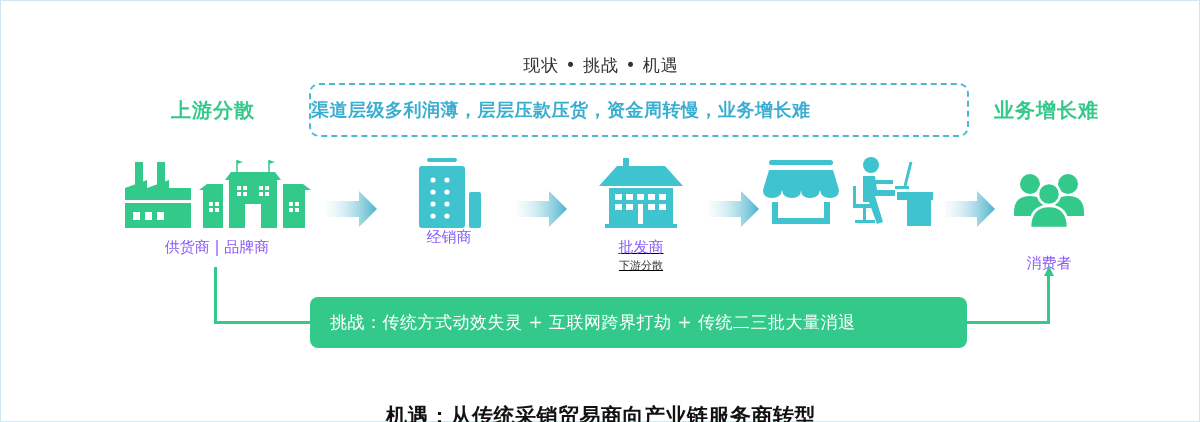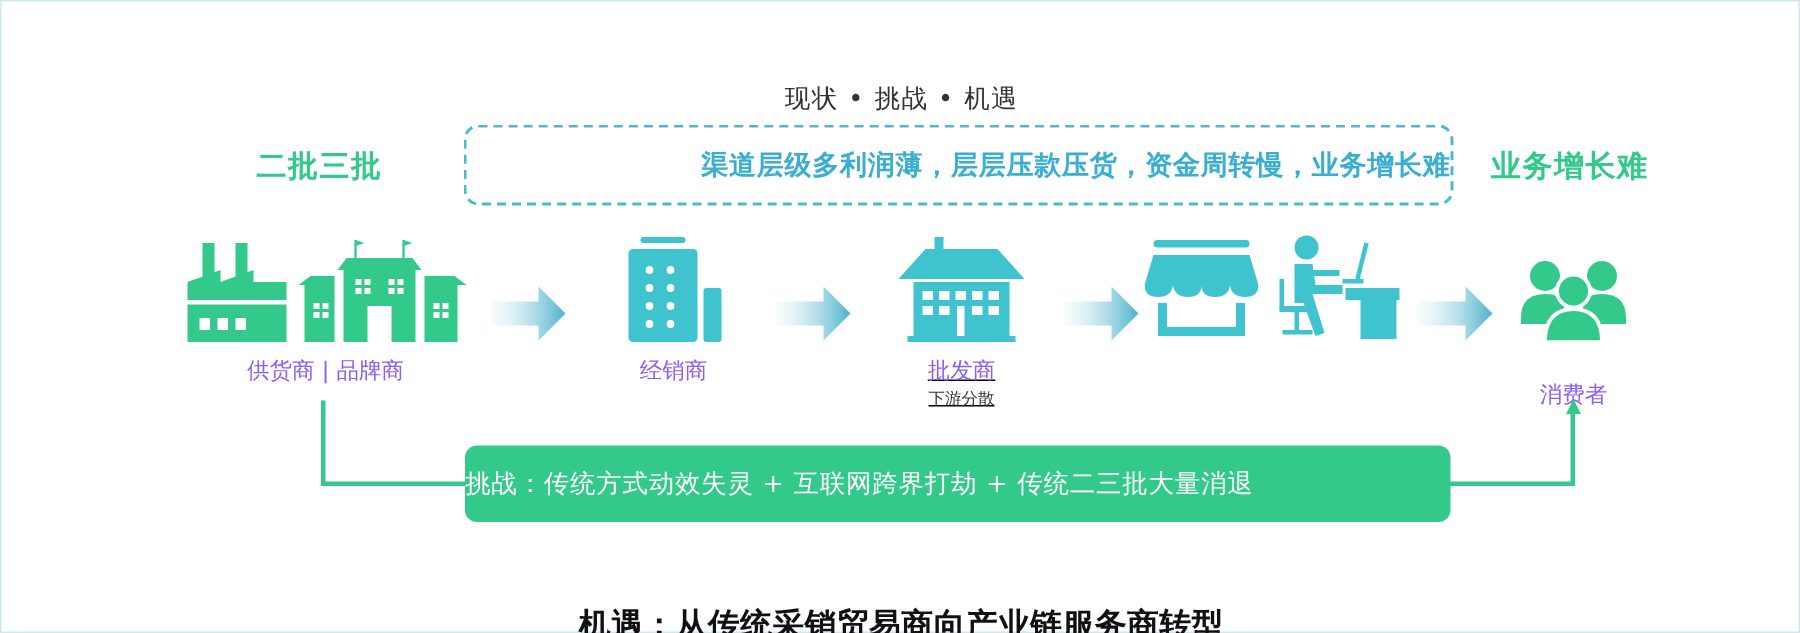--- a/index.html
+++ b/index.html
@@ -15,53 +15,53 @@
     }
     .side-heading {
       position: absolute; top: 96px; font-size: 20px; font-weight: bold; color: #33c98a;
       letter-spacing: 1px;
     }
     .side-heading.left { left: 170px; }
     .side-heading.right { left: 993px; }
     .dashed-box {
       position: absolute; left: 308px; top: 82px; width: 660px; height: 54px;
       border: 2px dashed #4cb8d4; border-radius: 10px;
-      display: flex; align-items: center; justify-content: flex-end;
+      display: flex; align-items: center; justify-content: flex-start;
     }
     .dashed-box span { font-size: 18px; font-weight: bold; color: #3aaed0; letter-spacing: 0.5px; }
     .node { position: absolute; text-align: center; }
     .node-label { font-size: 15px; color: #8b5cf6; white-space: nowrap; }
     .node-sublabel { font-size: 11px; color: #333; white-space: nowrap; margin-top: 1px; }
     .icon svg { display: block; }
     .flow-arrow { position: absolute; top: 188px; width: 52px; height: 40px; }
     .connector { position: absolute; background: #33c98a; }
     .challenge-box {
       position: absolute; left: 309px; top: 296px; width: 657px; height: 51px;
       background: #33c98a; border-radius: 8px;
-      display: flex; align-items: center; 
+      display: flex; align-items: center; padding-left: 20px;
     }
     .challenge-box span { color: #ffffff; font-size: 17px; letter-spacing: 0.5px; white-space: nowrap; }
     .opportunity {
       position: absolute; top: 368px; left: 0; width: 1200px; text-align: center;
       font-size: 21px; font-weight: bold; color: #111; letter-spacing: 0.5px; margin-top: 33px;
     }
     .up-arrowhead {
       position: absolute; left: 1043px; top: 265px; width: 0; height: 0;
       border-left: 5px solid transparent; border-right: 5px solid transparent;
       border-bottom: 10px solid #33c98a;
     }
   </style>
 </head>
 <body>
 
 <div class="frame">
 
   <div class="title">现状 • 挑战 • 机遇</div>
 
-  <div class="side-heading left">二批三批</div>
+  <div class="side-heading left">上游分散</div>
   <div class="side-heading right">业务增长难</div>
 
   <div class="dashed-box">
     <span>渠道层级多利润薄，层层压款压货，资金周转慢，业务增长难</span>
   </div>
 
   <div class="node" style="left:118px; top:155px; width:196px;">
     <div style="display:flex; justify-content:center; align-items:flex-end; gap:6px; height:72px;">
       <span class="icon">
         <svg width="70" height="68" viewBox="0 0 70 68">
@@ -132,21 +132,21 @@
             <circle cx="34" cy="24" r="2.6" fill="#fff"></circle>
           <circle cx="20" cy="36" r="2.6" fill="#fff"></circle>
             <circle cx="34" cy="36" r="2.6" fill="#fff"></circle>
           <circle cx="20" cy="48" r="2.6" fill="#fff"></circle>
             <circle cx="34" cy="48" r="2.6" fill="#fff"></circle>
           <circle cx="20" cy="60" r="2.6" fill="#fff"></circle>
             <circle cx="34" cy="60" r="2.6" fill="#fff"></circle>
         </svg>
       </span>
     </div>
-    <div class="node-label" style="margin-top:10px;">经销商</div>
+    <div class="node-label" style="">经销商</div>
   </div>
 
   <span class="flow-arrow" style="left:516px;">
     <svg width="52" height="40" viewBox="0 0 52 40">
       <defs>
         <linearGradient id="ag2" x1="0" y1="0" x2="1" y2="0">
           <stop offset="0" stop-color="#e8f5f9" stop-opacity="0.3"></stop>
           <stop offset="1" stop-color="#4cb2cc"></stop>
         </linearGradient>
       </defs>

